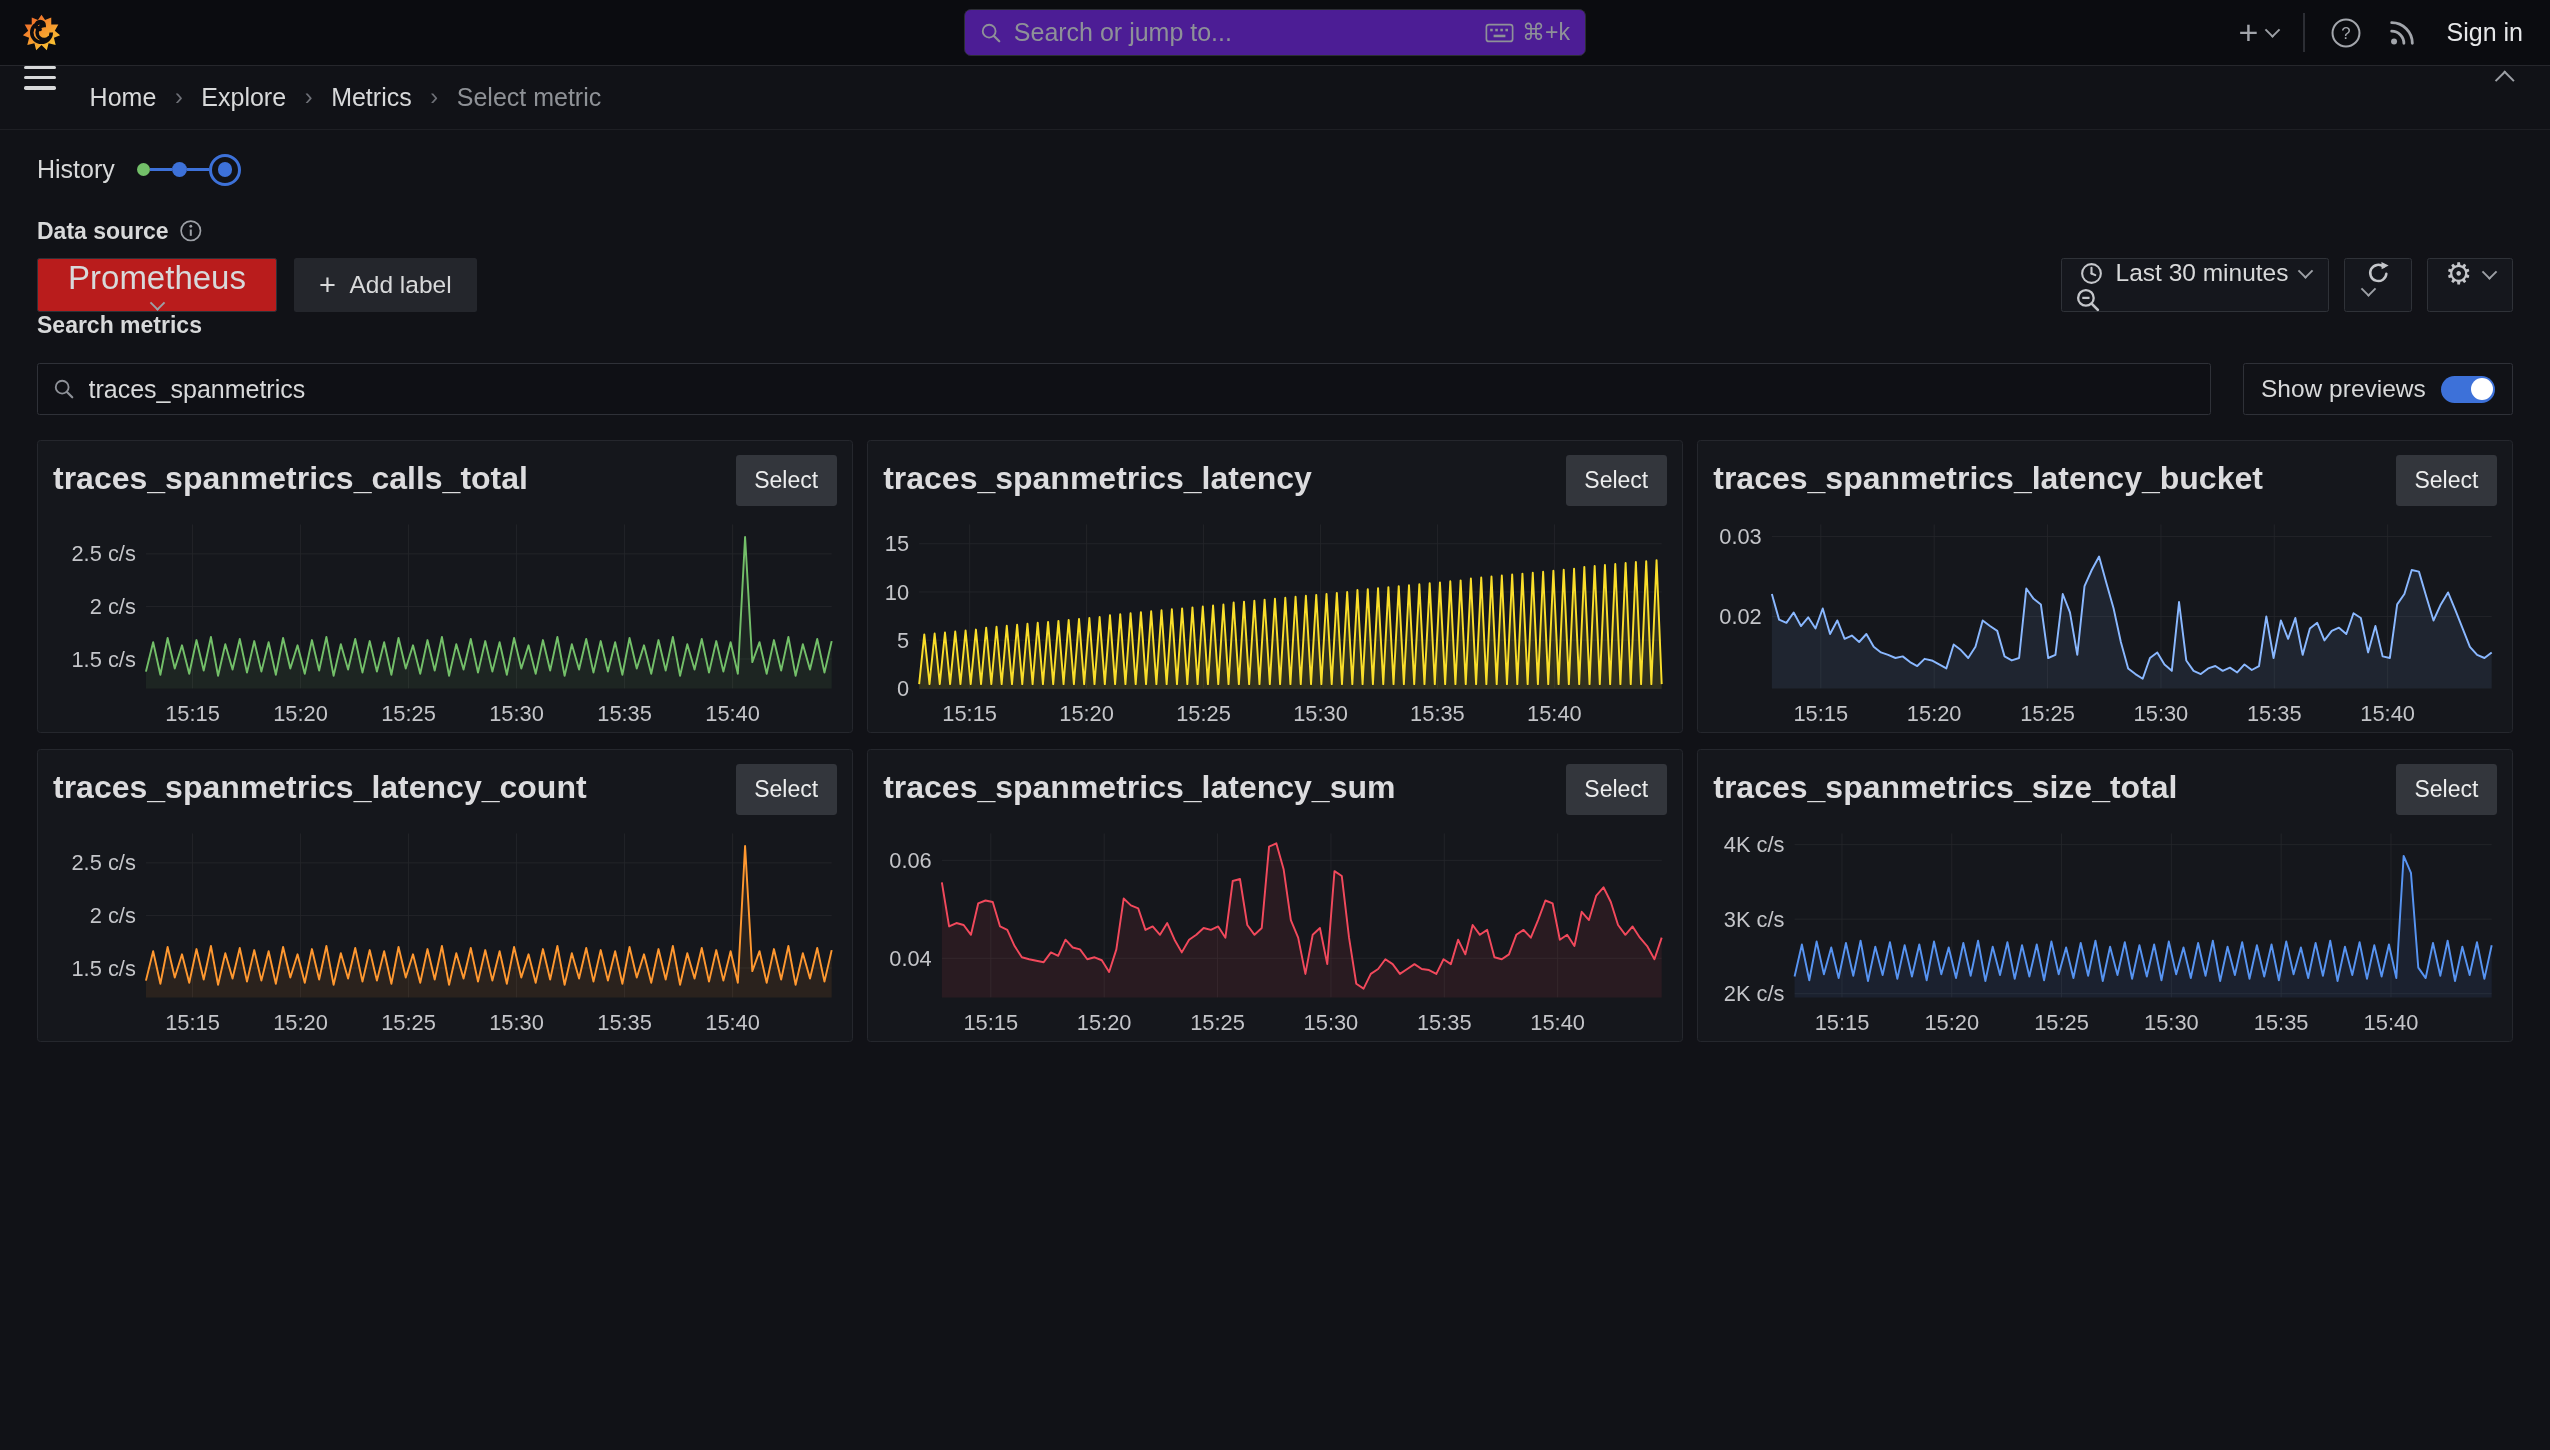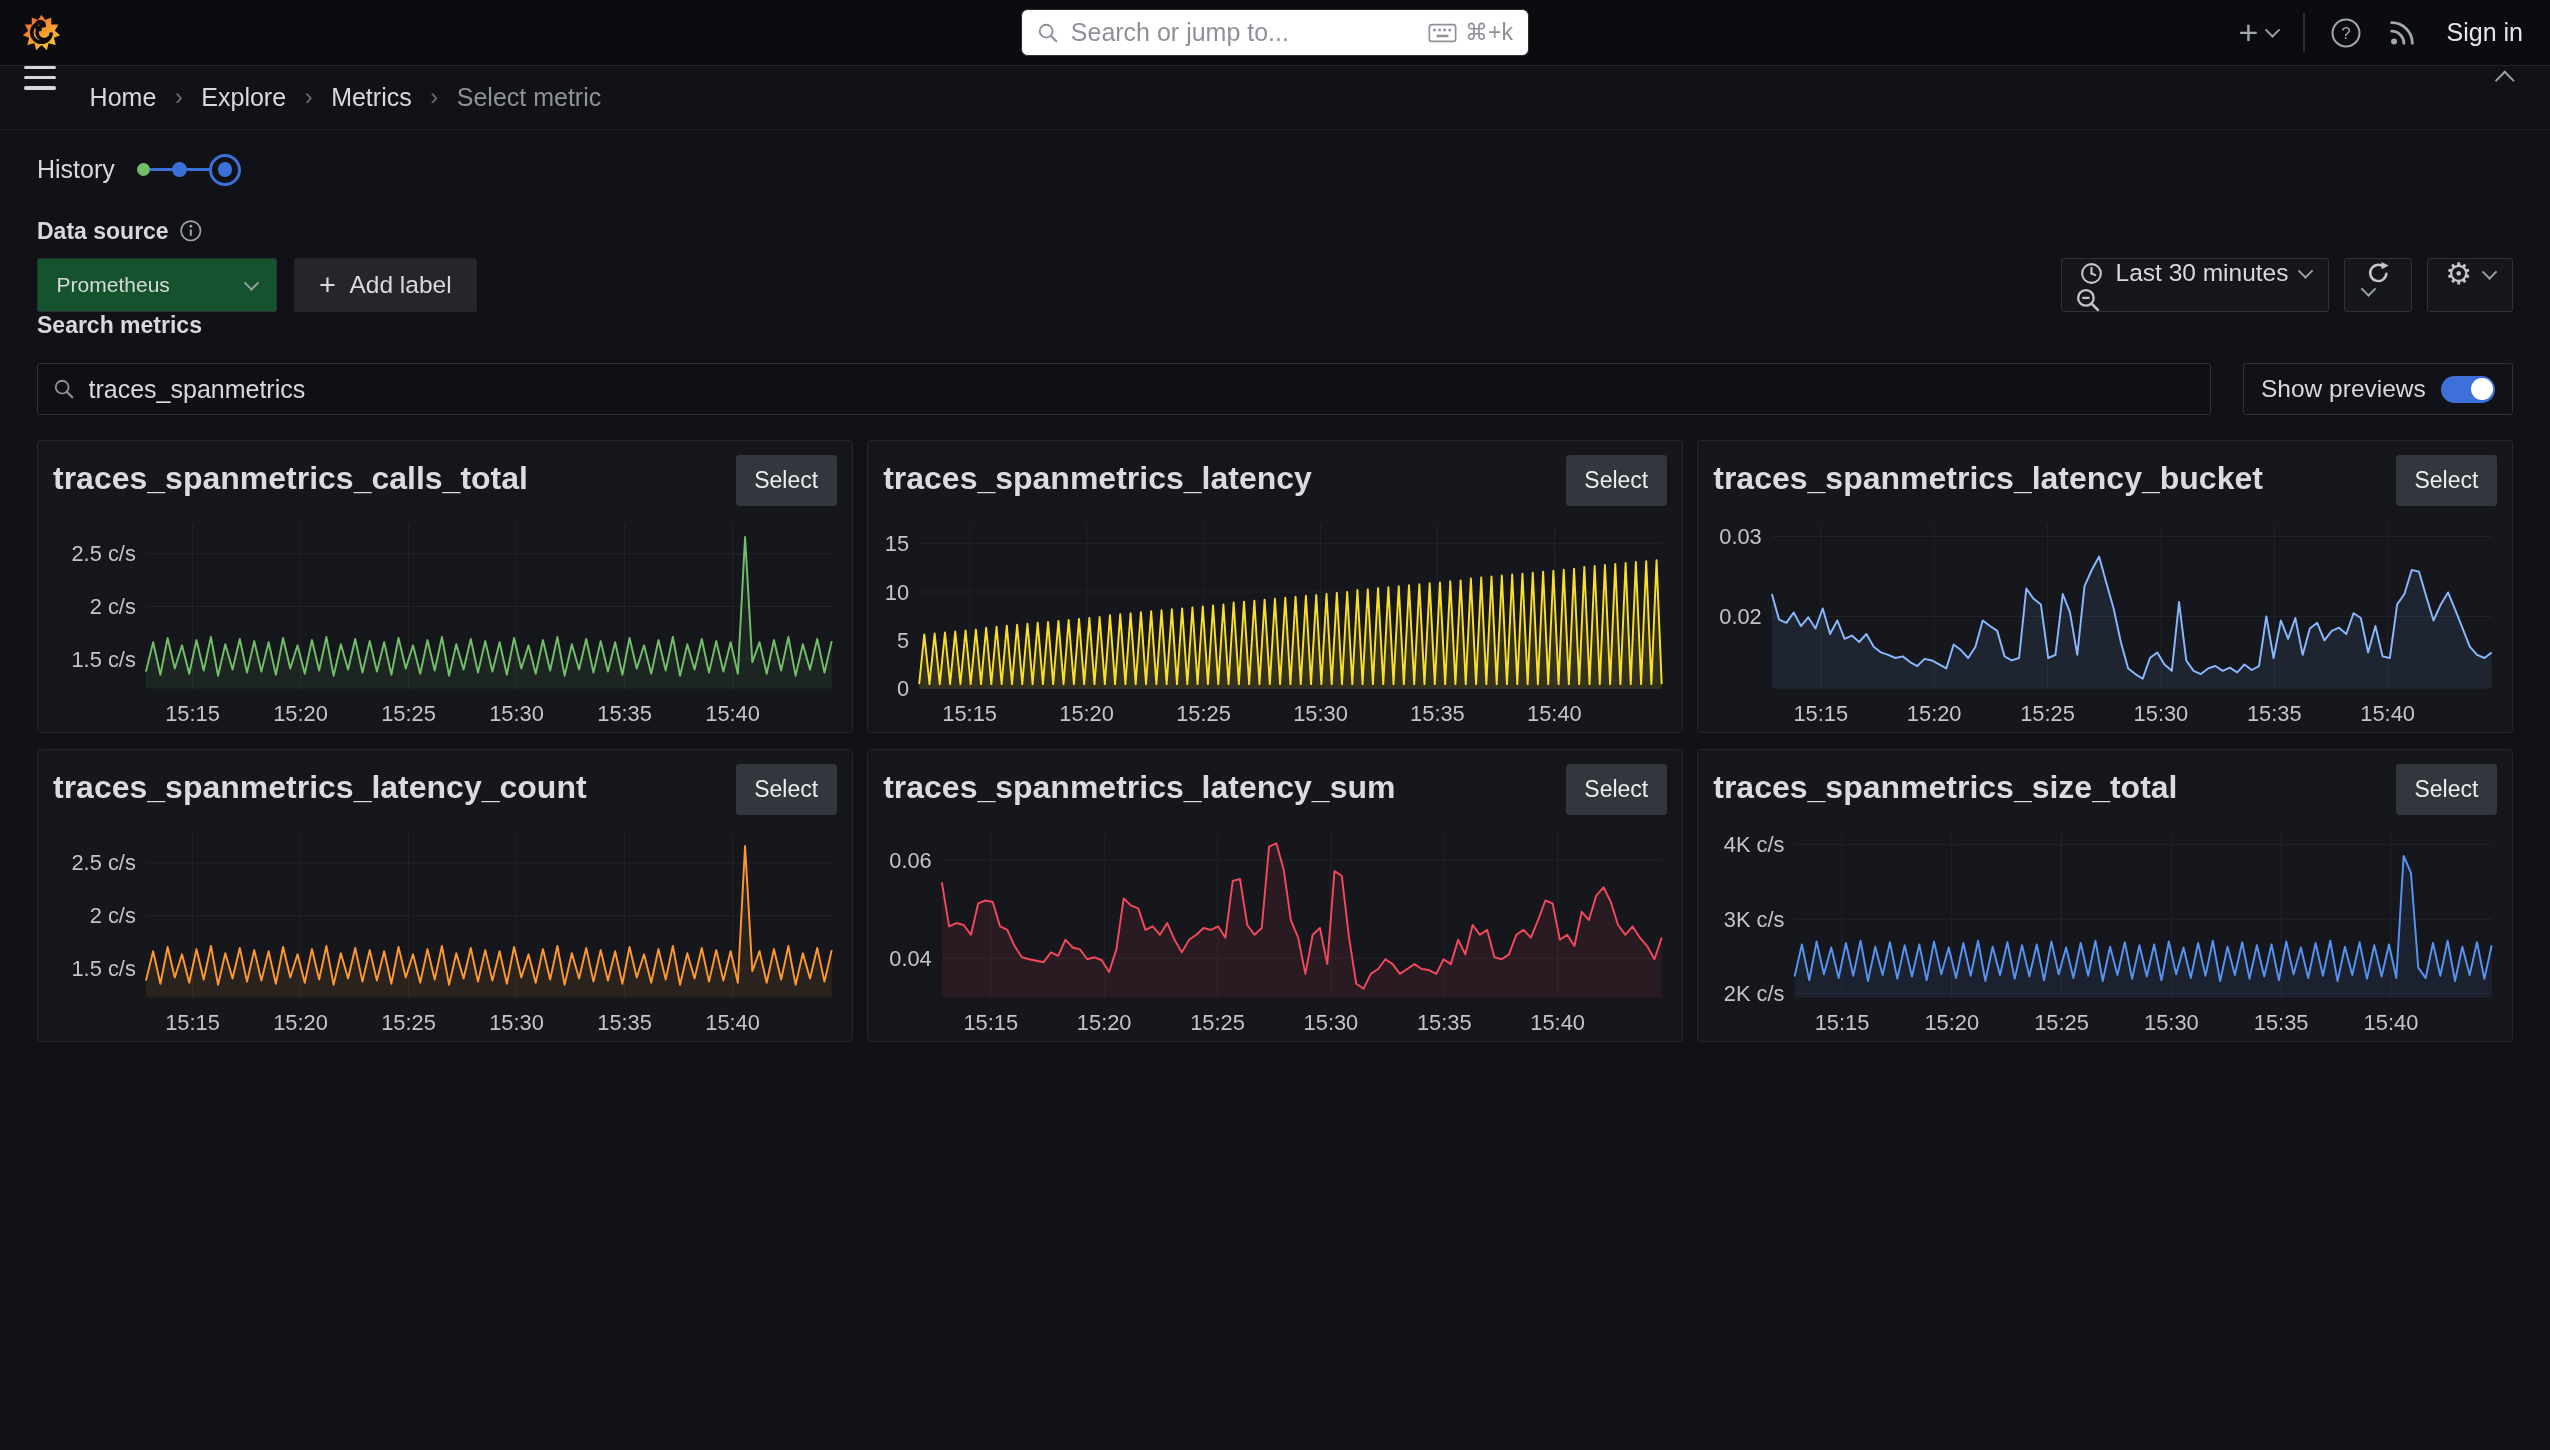--- a/index.html
+++ b/index.html
@@ -4,21 +4,21 @@
 <style>
   * { margin:0; padding:0; box-sizing:border-box; }
   html,body { width:2550px; height:1451px; background:#111217; overflow:hidden;
     font-family:"Liberation Sans", sans-serif; color:#d8d9da; }
 
   
   .topbar { position:relative; height:66px; background:#0b0c10; border-bottom:0.8px solid #26272c;
     display:flex; align-items:center; padding:0 22px; }
   .logo { width:39px; height:39px; display:block; }
   .topsearch { position:absolute; left:50%; top:9.3px; transform:translateX(-50%);
-    width:508px; height:47px; background:#ffffff; border:0.8px solid #2c2e34; border-radius:6.8px;
+    width:622px; height:47px; background:#4c1d95; border:0.8px solid #2c2e34; border-radius:6.8px;
     display:flex; align-items:center; padding:0 15px; gap:11.8px; }
   .topsearch input { flex:1; background:transparent; border:none; outline:none;
     font-size:25px; color:#8e9198; font-family:inherit; }
   .topsearch input::placeholder { color:#8e9198; }
   .shortcut { display:flex; align-items:center; gap:8.4px; color:#8e9198; font-size:23px; }
   .topright { margin-left:auto; display:flex; align-items:center; gap:25px; }
   .plusbtn { display:flex; align-items:center; gap:8.4px; color:#a2a5ab; font-size:34px; cursor:pointer; }
   .vdiv { width:1.7px; height:39px; background:#2c2e34; }
   .signin { font-size:25px; color:#e6e7e9; font-weight:500; padding:0 5px; cursor:pointer; }
 
@@ -47,23 +47,23 @@
   .dot-g { width:13.5px; height:13.5px; border-radius:50%; background:#73BF69; }
   .hline { width:22px; height:3.4px; background:#3D71D9; }
   .dot-b { width:15px; height:15px; border-radius:50%; background:#3D71D9; }
   .ring { width:32px; height:32px; border-radius:50%; border:3.4px solid #3D71D9;
     display:flex; align-items:center; justify-content:center; }
   .ring .dot-b { width:14.4px; height:14.4px; }
 
   .controls-row { margin-top:32px; display:flex; justify-content:space-between; align-items:flex-end; }
   .field-label { font-size:23px; font-weight:600; color:#d8d9da; display:flex; align-items:center; gap:10px; }
   .ds-inputs { margin-top:13.5px; display:flex; gap:17px; }
-  .select-box { height:54px; min-width:240px; background:#14532d; border:0.8px solid #2f3138;
+  .select-box { height:54px; min-width:240px; background:#b91c1c; border:0.8px solid #2f3138;
     border-radius:2.5px; display:flex; align-items:center; justify-content:space-between;
-    padding:0 18.6px; font-size:21px; cursor:pointer; }
+    padding:0 18.6px; font-size:33px; cursor:pointer;flex-direction:column; }
   .btn-secondary { height:54px; background:#24262c; border:none; border-radius:2.5px; color:#d8d9da;
     font-size:24.5px; font-weight:500; font-family:inherit; display:flex; align-items:center; gap:13.5px;
     padding:0 25px; cursor:pointer; }
   .btn-secondary .plus { font-size:29px; font-weight:400; }
 
   .time-controls { display:flex; align-items:center; gap:15px; }
   .tgroup { display:flex; align-items:stretch; height:54px; border:0.8px solid #2f3238;
     border-radius:2.5px; background:#15171d;flex-direction:column; }
   .tseg { display:flex; align-items:center; gap:11.8px; padding:0 17px; font-size:24.5px; cursor:pointer; }
   .tdiv { width:0.8px; background:#2f3238; }

